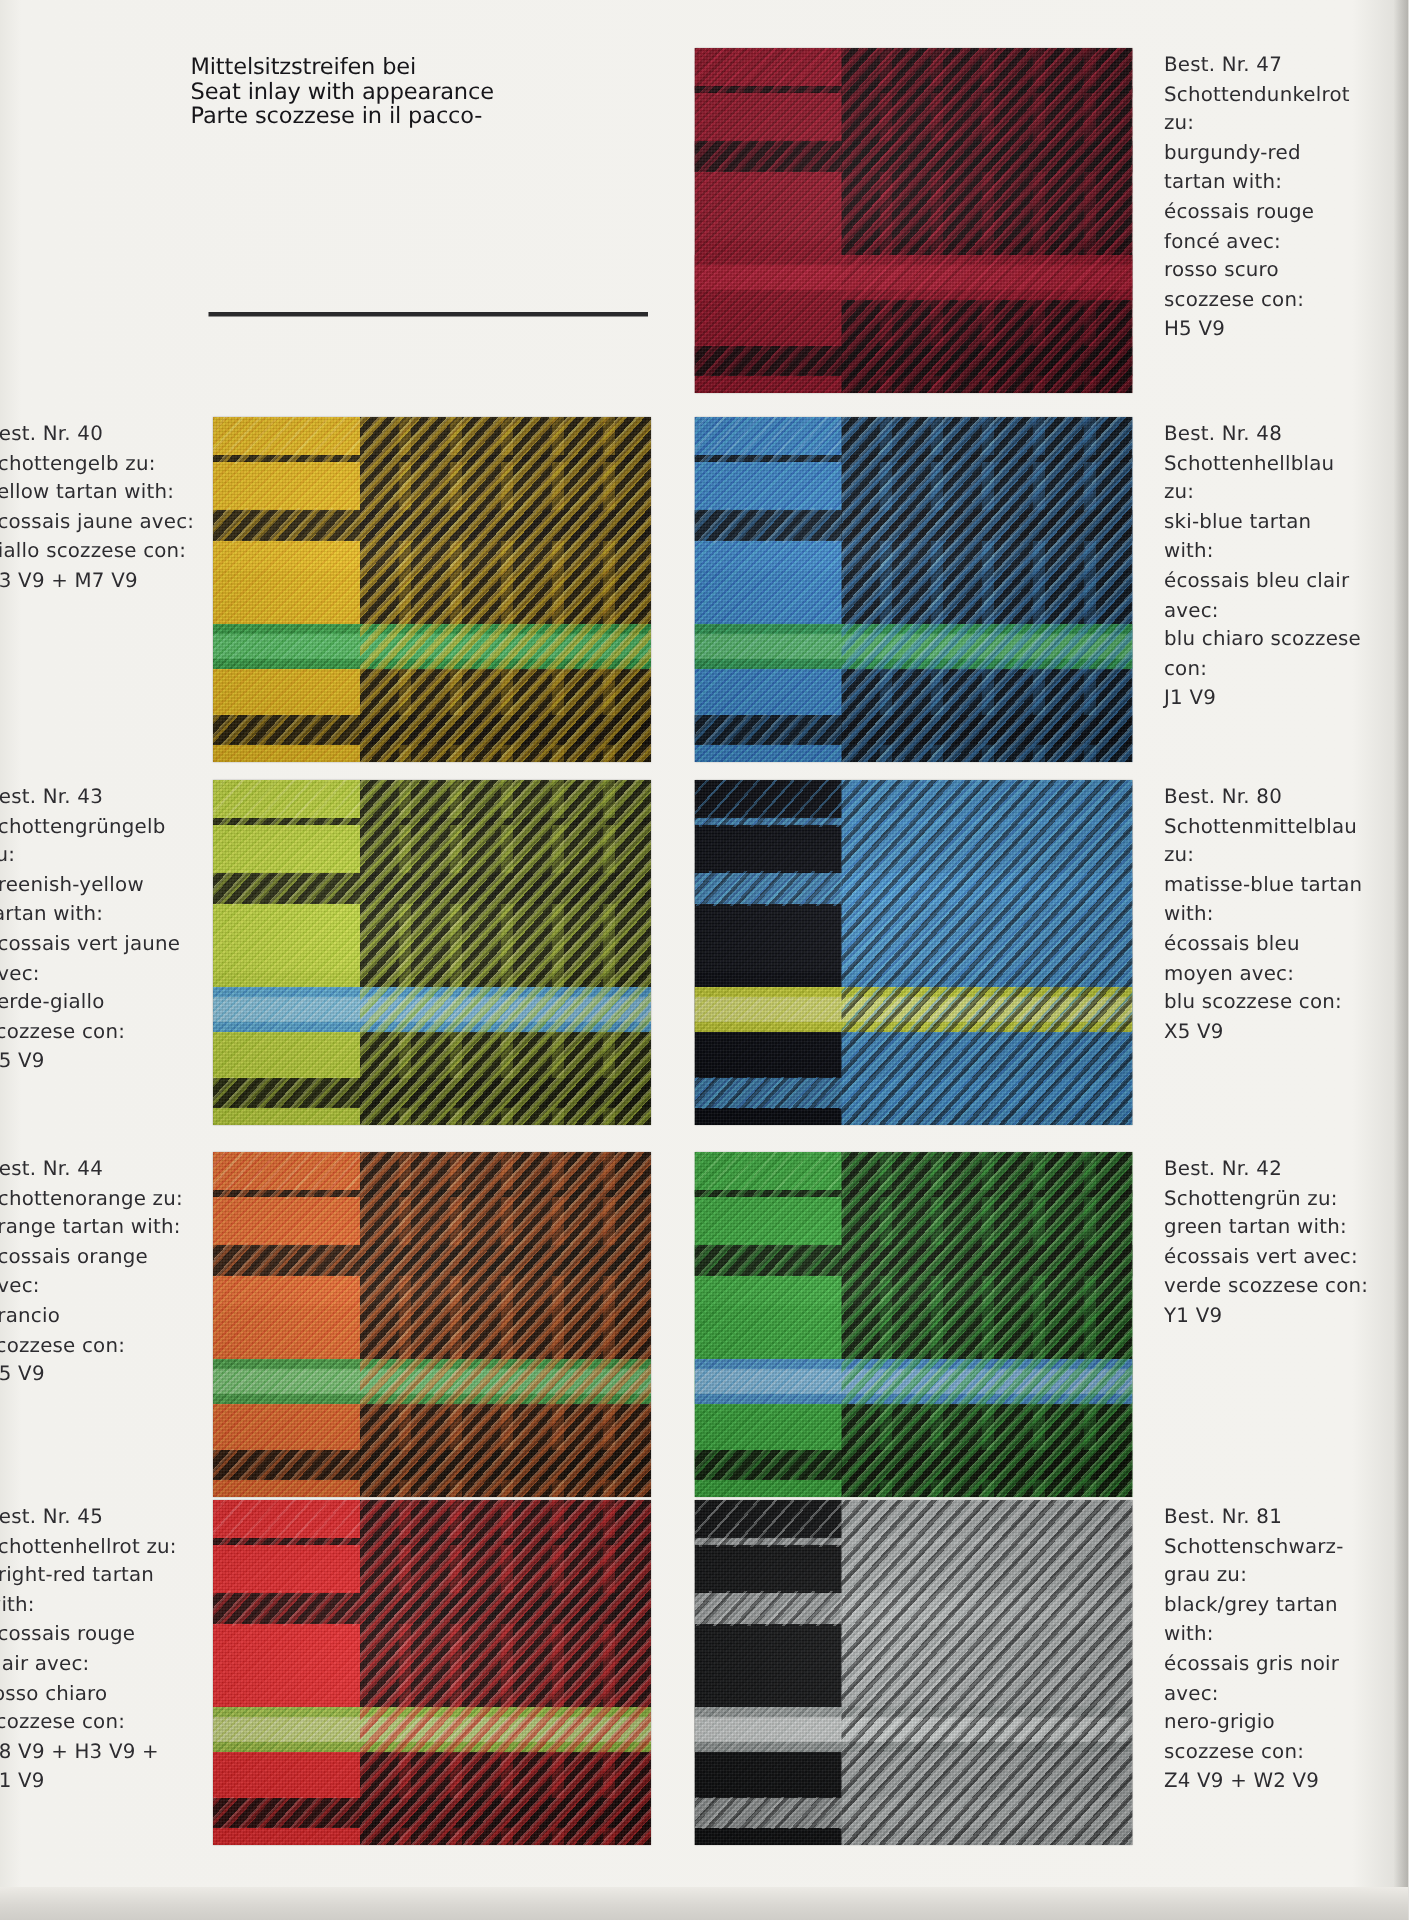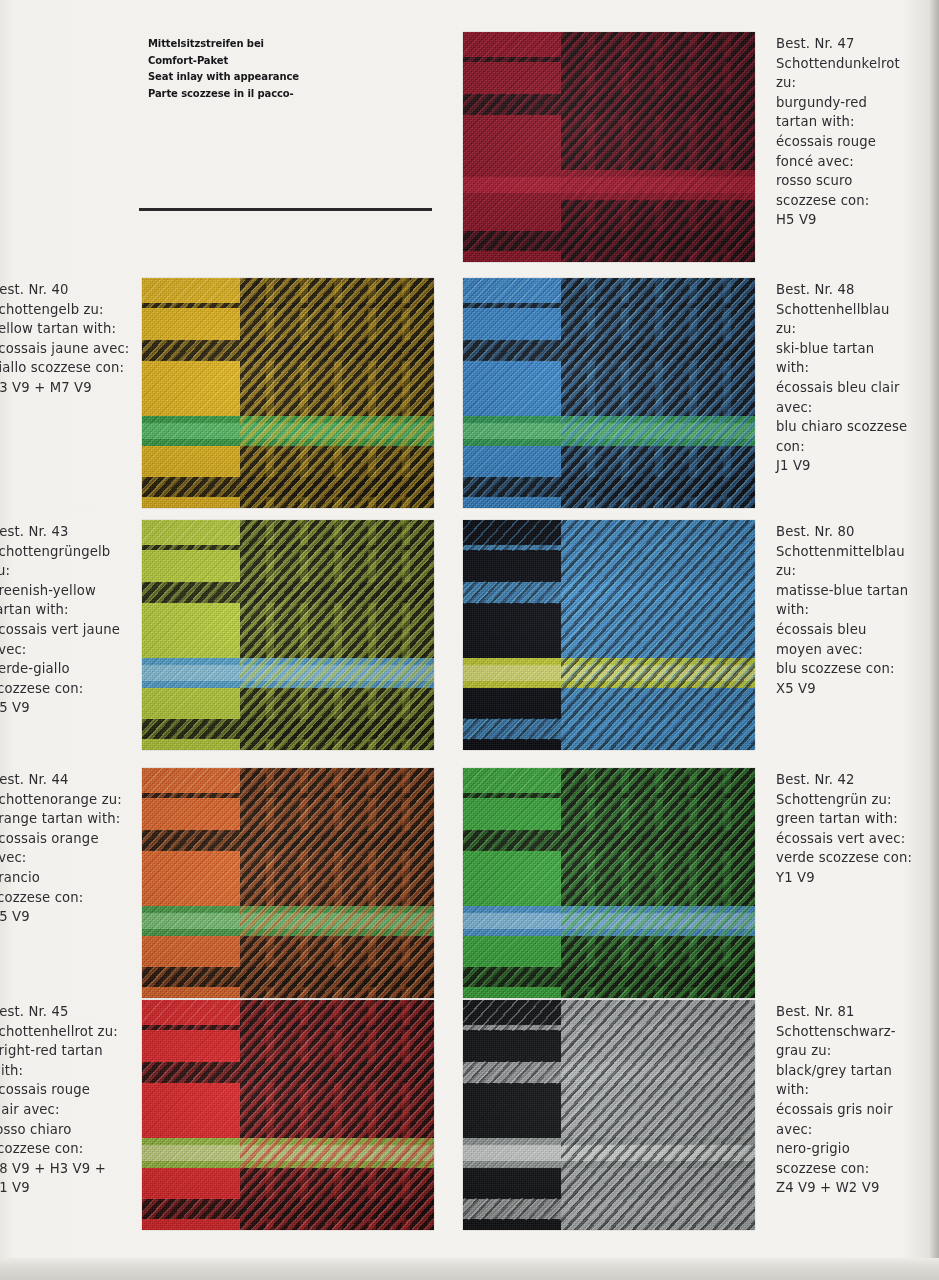--- a/index.html
+++ b/index.html
@@ -20,23 +20,23 @@
     position:absolute;left:0;right:0;bottom:0;height:22px;
     background:linear-gradient(180deg,#eceae5 0%,#d9d7d2 55%,#cfcdc8 100%);
   }
   .page-edge-right{
     position:absolute;top:0;bottom:0;right:0;width:10px;
     background:linear-gradient(90deg,rgba(190,188,183,0) 0%,rgba(165,163,158,.75) 100%);
   }
 
   
   .heading{
-    position:absolute;left:148px;top:36px;width:300px;
-    font-weight:bold;
-    font-size:10px;
+    position:absolute;left:127px;top:36px;width:300px;
+    font-weight:normal;
+    font-size:15px;
     line-height:16.6px;
     letter-spacing:-0.1px;
     color:#17161a;
   }
   .heading .ln{display:block;white-space:nowrap;}
   .heading-rule{
     position:absolute;left:139px;top:208px;width:293px;height:3px;
     background:#2a2a2c;
   }
   .swatch{
@@ -88,21 +88,20 @@
     background:radial-gradient(ellipse at 40% 40%,rgba(255,255,255,.05),rgba(0,0,0,.16) 95%);
   }
 </style>
 </head>
 <body>
 
 <div class="page">
 
   <div class="heading">
     <span class="ln">Mittelsitzstreifen bei</span>
-    <span class="ln">Comfort-Paket</span>
     <span class="ln">Seat inlay with appearance</span>
     <span class="ln">Parte scozzese in il pacco-</span>
   </div>
   <div class="heading-rule"></div>
 
   <div id="grid">
       <div class="swatch" style="left: 463px; top: 32px; width: 292px; height: 230px;">
         <div class="tartan">
           <div class="t-base" style="background: rgb(142, 19, 38);"></div>
           <div class="t-layer" style="left: 33.5%; background: linear-gradient(90deg, rgb(18, 11, 13) 0%, rgb(18, 11, 13) 100%); opacity: 0.93;"></div>

